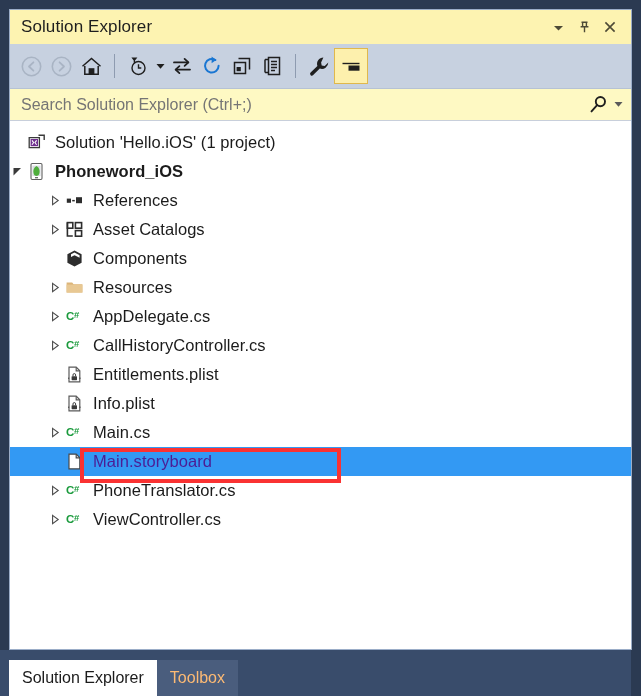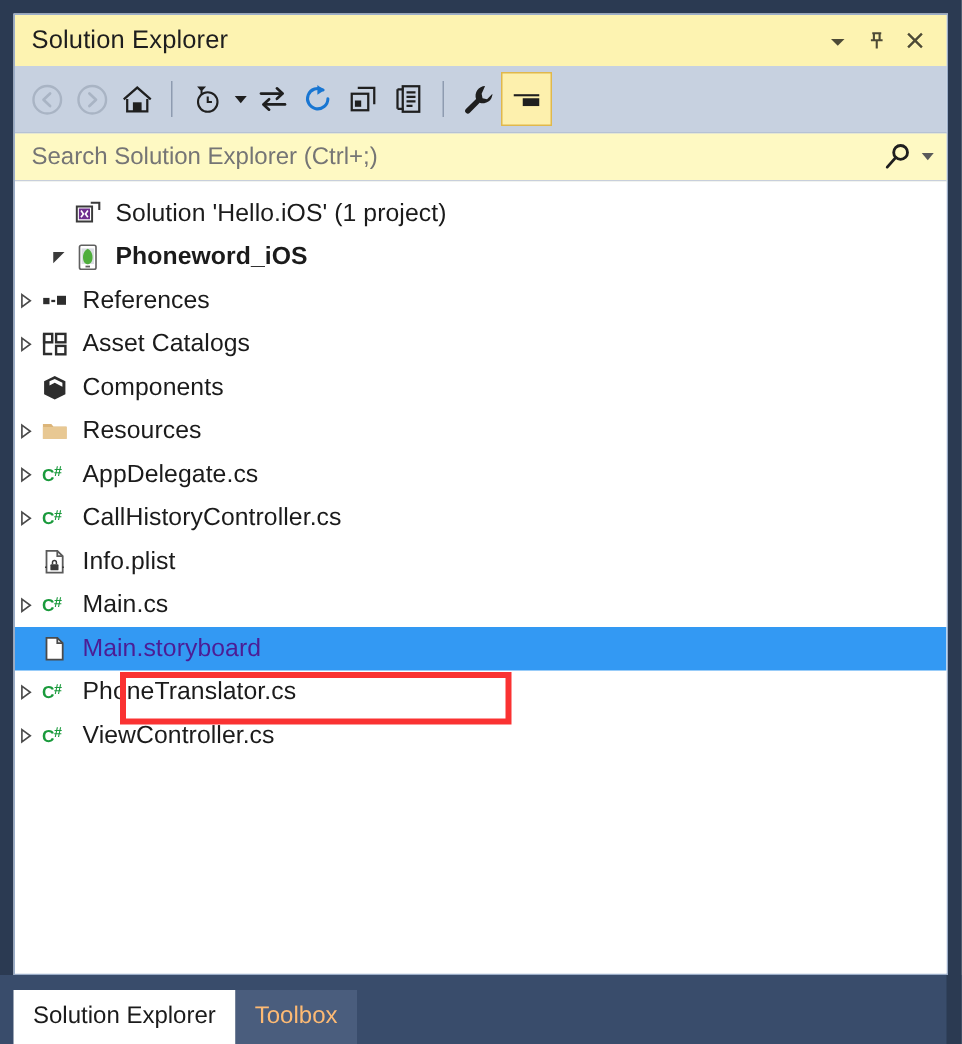--- a/index.html
+++ b/index.html
@@ -178,22 +178,22 @@
     flex: 0 0 auto;
   }
   .icon-cell svg { display: block; }
   .label {
     font-size: 16.5px;
     color: #1b1b1b;
     padding-left: 7px;
     letter-spacing: 0.05px;
   }
   .label.bold { font-weight: bold; }
-  .indent-1 { padding-left: 22px; }
-  .indent-2 { }
+  .indent-1 { padding-left: 0; }
+  .indent-2 { padding-left: 38px; }
 
   
   .annot-box {
     position: absolute;
     left: 70px;
     top: 327px;
     width: 261px;
     height: 35px;
     border: 4px solid #fa3232;
     box-sizing: border-box;
@@ -487,32 +487,45 @@
         </div>
         <div class="icon-cell">
           <svg width="19" height="19" viewBox="0 0 19 19">
             <text x="1" y="13.4" font-family="Liberation Sans, sans-serif" font-size="11.5" font-weight="bold" fill="#1a9a3c">C</text>
             <text x="9" y="10.6" font-family="Liberation Sans, sans-serif" font-size="9.5" font-weight="bold" fill="#1a9a3c">#</text>
           </svg>
         </div>
         <div class="label">CallHistoryController.cs</div>
       </div>
 
-
       <div class="row indent-2">
         <div class="expander"></div>
         <div class="icon-cell">
           <svg width="19" height="19" viewBox="0 0 19 19">
             <path d="M4 2.2 h7.2 l3.6 3.6 v11 h-10.8 z" fill="#ffffff" stroke="#5a5a5a" stroke-width="1.2"></path>
             <path d="M11.2 2.2 v3.6 h3.6" fill="none" stroke="#5a5a5a" stroke-width="1.2"></path>
             <rect x="6.6" y="11.2" width="5.4" height="4" rx="0.6" fill="#3a3a3a"></rect>
             <path d="M8 11.2 v-1.3 a1.3 1.3 0 0 1 2.6 0 v1.3" fill="none" stroke="#3a3a3a" stroke-width="1"></path>
             <path d="M4.2 13.2 l-1.2 0 M14.4 13.2 l1.2 0" stroke="#3a3a3a" stroke-width="1"></path>
           </svg>
         </div>
+        <div class="label">Entitlements.plist</div>
+      </div>
+
+      <div class="row indent-2">
+        <div class="expander"></div>
+        <div class="icon-cell">
+          <svg width="19" height="19" viewBox="0 0 19 19">
+            <path d="M4 2.2 h7.2 l3.6 3.6 v11 h-10.8 z" fill="#ffffff" stroke="#5a5a5a" stroke-width="1.2"></path>
+            <path d="M11.2 2.2 v3.6 h3.6" fill="none" stroke="#5a5a5a" stroke-width="1.2"></path>
+            <rect x="6.6" y="11.2" width="5.4" height="4" rx="0.6" fill="#3a3a3a"></rect>
+            <path d="M8 11.2 v-1.3 a1.3 1.3 0 0 1 2.6 0 v1.3" fill="none" stroke="#3a3a3a" stroke-width="1"></path>
+            <path d="M4.2 13.2 l-1.2 0 M14.4 13.2 l1.2 0" stroke="#3a3a3a" stroke-width="1"></path>
+          </svg>
+        </div>
         <div class="label">Info.plist</div>
       </div>
 
       <div class="row indent-2">
         <div class="expander">
           <svg width="11" height="11" viewBox="0 0 11 11" fill="none" stroke="#4a4a4a" stroke-width="1.1">
               <path d="M2.6 1.4 L8.2 5.5 L2.6 9.6 Z"></path>
             </svg>
         </div>
         <div class="icon-cell">

